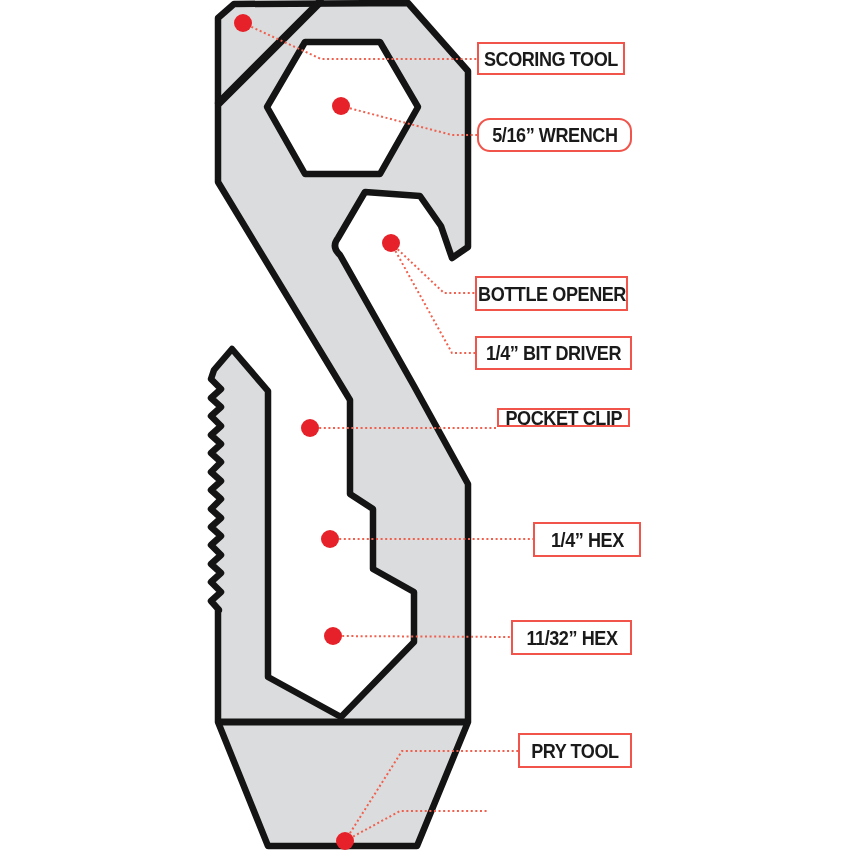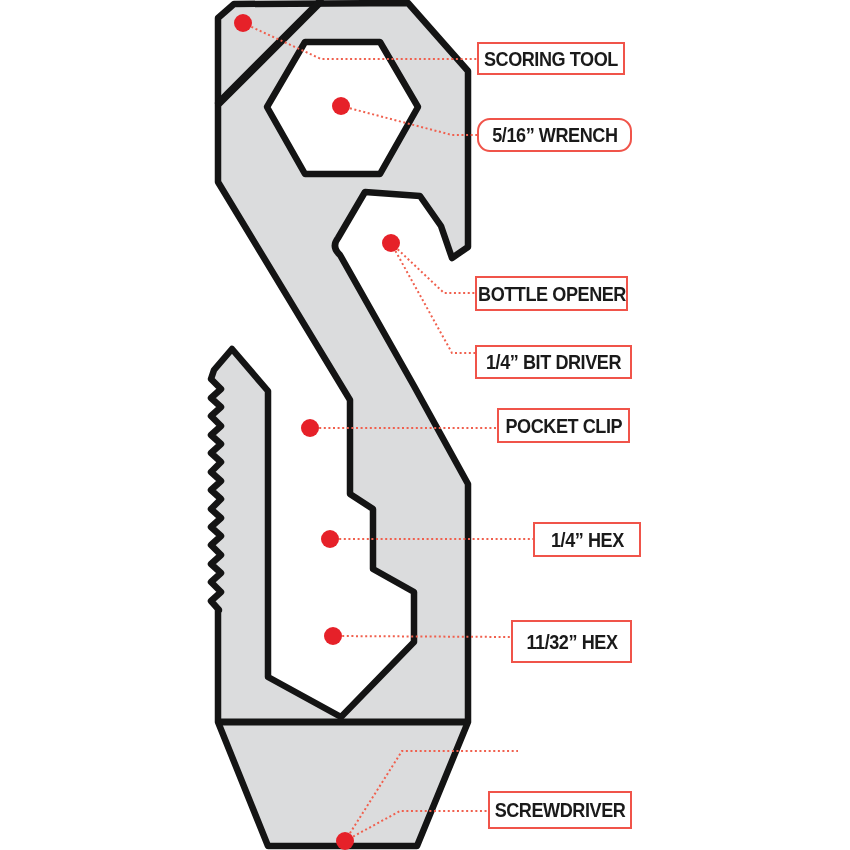--- a/index.html
+++ b/index.html
@@ -72,29 +72,29 @@
 
   <div class="label-box" style="left:477px;top:42px;width:148px;height:33px;">
     <span>SCORING TOOL</span>
   </div>
   <div class="label-box" style="left:477px;top:118px;width:155px;height:34px;border-radius:13px;">
     <span>5/16”  WRENCH</span>
   </div>
   <div class="label-box" style="left:475px;top:276px;width:153px;height:35px;text-align:right;">
     <span>BOTTLE OPENER</span>
   </div>
-  <div class="label-box" style="left:475px;top:336px;width:157px;height:34px;margin-top:9px;">
+  <div class="label-box" style="left:475px;top:336px;width:157px;height:34px;">
     <span>1/4” BIT DRIVER</span>
   </div>
-  <div class="label-box" style="left:497px;top:408px;width:133px;height:35px;">
+  <div class="label-box" style="left:497px;top:408px;width:133px;height:19px;">
     <span>POCKET CLIP</span>
   </div>
   <div class="label-box" style="left:533px;top:522px;width:108px;height:35px;">
     <span>1/4” HEX</span>
   </div>
-  <div class="label-box" style="left:511px;top:620px;width:121px;height:43px;">
+  <div class="label-box" style="left:511px;top:620px;width:121px;height:35px;">
     <span>11/32” HEX</span>
   </div>
-  <div class="label-box" style="left:488px;top:791px;width:144px;height:38px;">
-    <span>SCREWDRIVER</span>
+  <div class="label-box" style="left:518px;top:733px;width:114px;height:35px;">
+    <span>PRY TOOL</span>
   </div>
 
 </div>
 
 </body></html>

